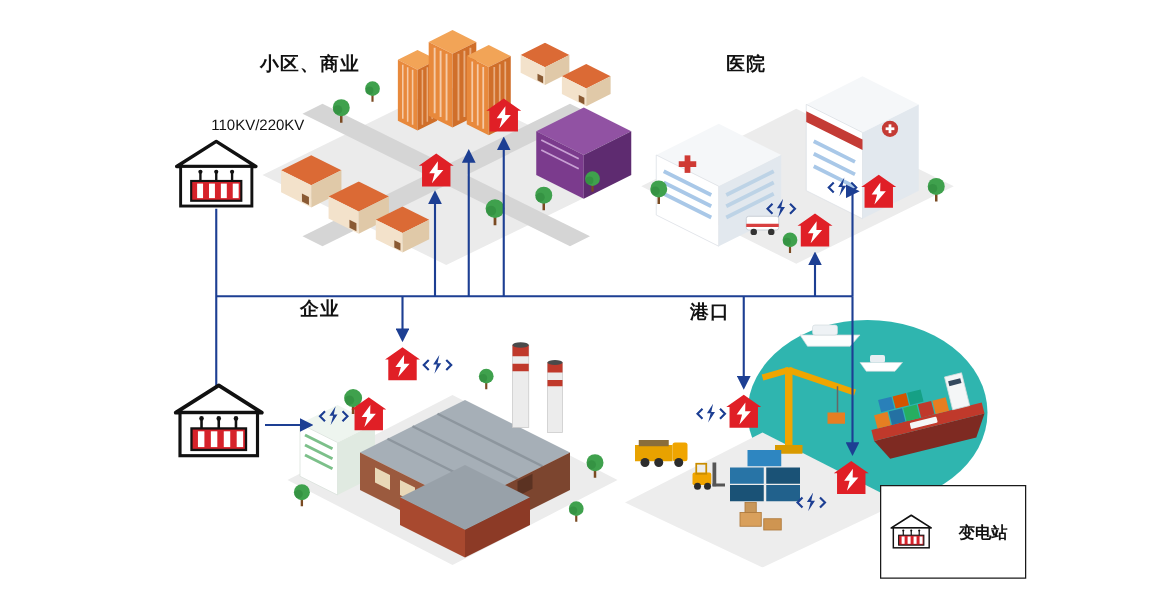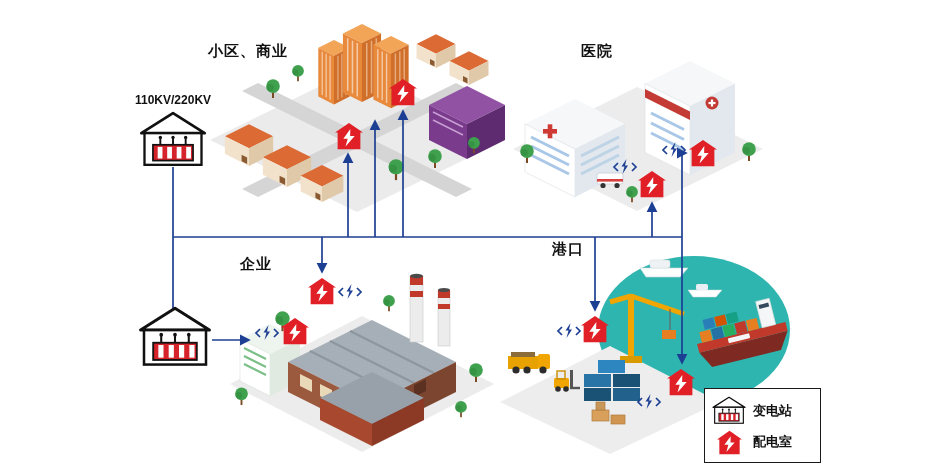--- a/index.html
+++ b/index.html
@@ -1,23 +1,23 @@
 <!DOCTYPE html>
 <html><head>
 <meta charset="utf-8">
 <style>
   * { margin:0; padding:0; box-sizing:border-box; }
   html,body { background:#ffffff; font-family:"Liberation Sans", sans-serif; }
   .canvas { position:relative; width:928px; height:471px; background:#fff; overflow:hidden; }
   .abs { position:absolute; }
   .area-label { position:absolute; font-weight:bold; font-size:15px; color:#111; letter-spacing:1px; white-space:nowrap; }
-  .voltage-label { position:absolute; font-weight:bold; font-size:12px; color:#111; white-space:nowrap; }
+  .voltage-label { position:absolute; font-weight:normal; font-size:12px; color:#111; white-space:nowrap;margin-left:34px; }
   .legend { position:absolute; left:704px; top:388px; width:117px; height:75px; border:1.6px solid #1a1a1a;
             background:#fff; display:flex; flex-direction:column; justify-content:space-evenly; padding:3px 6px; z-index:30; }
-  .legend-row { display:flex; align-items:center; gap:6px; }
+  .legend-row { display:flex; align-items:center; gap:20px; }
   .legend-icon-box { width:36px; display:flex; justify-content:center; align-items:center; }
   .legend-label { font-weight:bold; font-size:13px; color:#111; white-space:nowrap; }
 </style>
 </head>
 <body>
 
 <div class="canvas">
 
   <svg width="0" height="0" style="position:absolute" aria-hidden="true">
     <defs>
@@ -309,36 +309,28 @@
 
   <svg class="abs" style="left:139px;top:111px;z-index:20" width="68" height="57" viewBox="0 0 64 54">
       <use href="#sym-substation"></use>
     </svg>
   <svg class="abs" style="left:138px;top:306px;z-index:20" width="74" height="62" viewBox="0 0 64 54">
       <use href="#sym-substation"></use>
     </svg>
 
   <div class="area-label" style="left:208px;top:42px;z-index:25">小区、商业</div>
   <div class="area-label" style="left:581px;top:42px;z-index:25">医院</div>
-  <div class="area-label" style="left:240px;top:255px;z-index:25">企业</div>
+  <div class="area-label" style="left:240px;top:238px;z-index:25">企业</div>
   <div class="area-label" style="left:552px;top:240px;z-index:25">港口</div>
   <div class="voltage-label" style="left:135px;top:93px;z-index:25">110KV/220KV</div>
 
   <div class="legend">
     <div class="legend-row">
       <span class="legend-icon-box">
         <svg width="34" height="29" viewBox="0 0 64 54">
             <use href="#sym-substation"></use>
           </svg>
       </span>
       <span class="legend-label">变电站</span>
     </div>
-    <div class="legend-row">
-      <span class="legend-icon-box">
-        <svg width="27" height="25" viewBox="0 0 34 32">
-            <use href="#sym-dist"></use>
-          </svg>
-      </span>
-      <span class="legend-label">配电室</span>
-    </div>
   </div>
 
 </div>
 
 </body></html>

